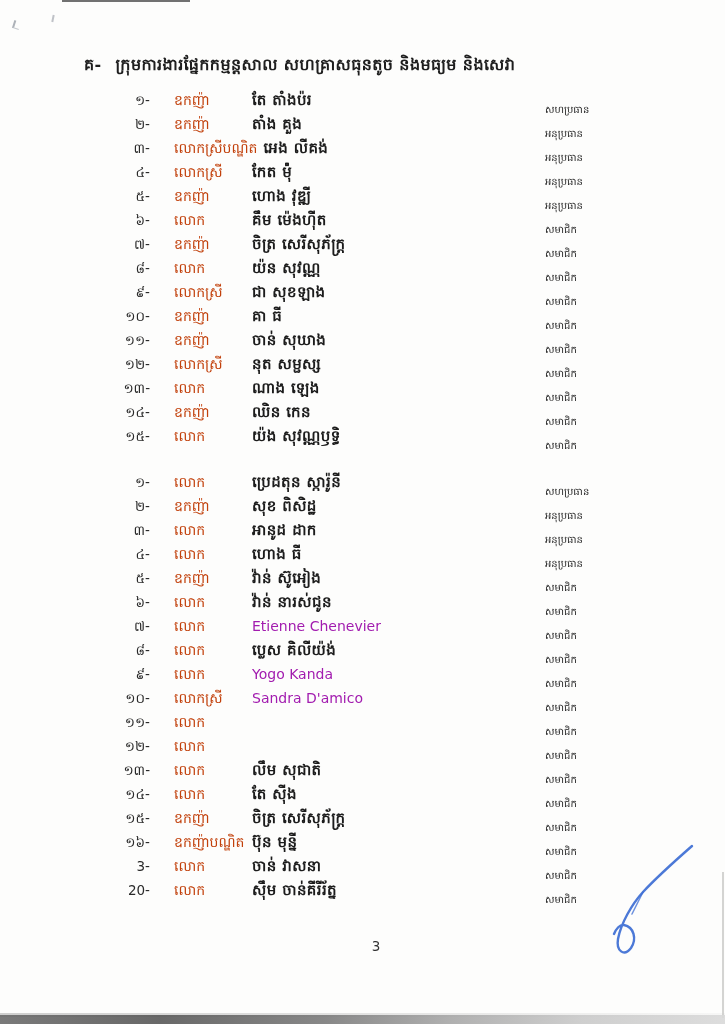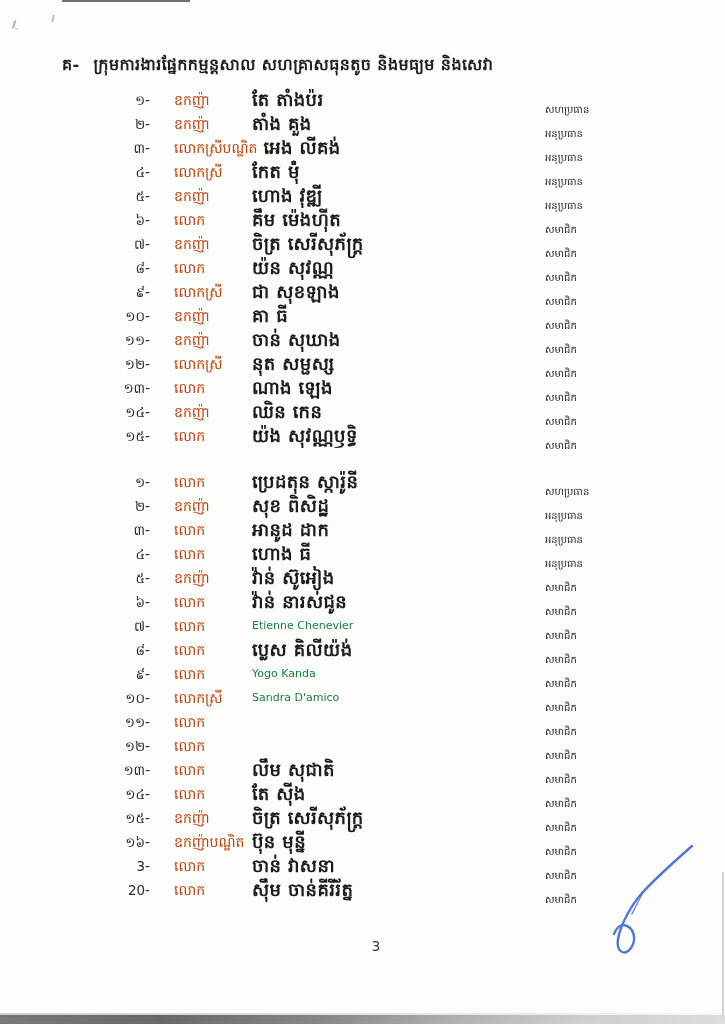--- a/index.html
+++ b/index.html
@@ -9,39 +9,39 @@
     background:#fdfdfc;
     overflow:hidden;
     font-family:"DejaVu Sans",sans-serif;
     color:#262626;
   }
   
   .section{position:absolute;left:0;width:725px;}
   .section-1{top:50px;}
   .section-2{top:462px;}
   .heading{
-    padding-left:62px;height:30px;line-height:30px;
+    padding-left:84px;height:30px;line-height:30px;
     font-size:16px;font-weight:700;letter-spacing:.4px;
     color:#1e1e1e;white-space:nowrap;
   }
   .heading .letter{margin-right:8px;}
   .rows{margin-top:8px;}
   .row{
     display:flex;align-items:center;
     height:24px;line-height:24px;
     padding-left:100px;padding-right:30px;
     white-space:nowrap;
   }
   .no{width:50px;text-align:right;font-size:13.5px;color:#2a2a2a;flex:none;}
   .title{min-width:72px;margin-left:24px;font-size:14px;color:#c2410c;flex:none;}
   .name{
-    margin-left:6px;font-size:18px;font-weight:700;
+    margin-left:6px;font-size:15px;font-weight:700;
     letter-spacing:.4px;color:#1c1c1c;
   }
-  .name.latin{font-weight:400;font-size:11px;letter-spacing:0;color:#15803d;}
+  .name.latin{font-weight:400;font-size:14px;letter-spacing:0;color:#a21caf;}
   .role{margin-left:auto;width:150px;text-align:left;font-size:10px;color:#242424;flex:none;margin-top:20px;}
   
   .page-number{
     position:absolute;left:366px;top:938px;width:20px;
     text-align:center;font-size:13.5px;color:#333;
   }
   
   .top-edge-line{position:absolute;left:62px;top:0;width:128px;height:2px;background:#4d4d4d;opacity:.8;}
   .speck-1{position:absolute;left:13px;top:21px;width:5px;height:7px;border-left:2px solid #9aa0a8;border-bottom:1px solid #b7bcc2;transform:rotate(18deg);opacity:.8;}
   .speck-2{position:absolute;left:52px;top:15px;width:2px;height:7px;background:#a9aeb5;transform:rotate(12deg);opacity:.75;}

